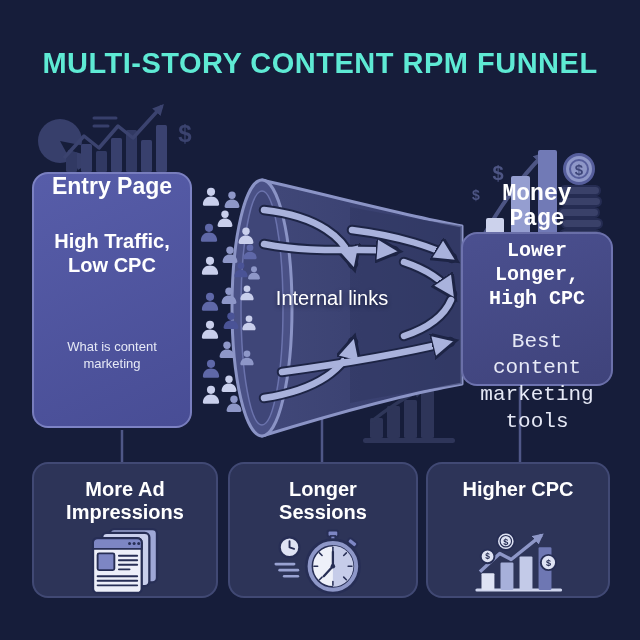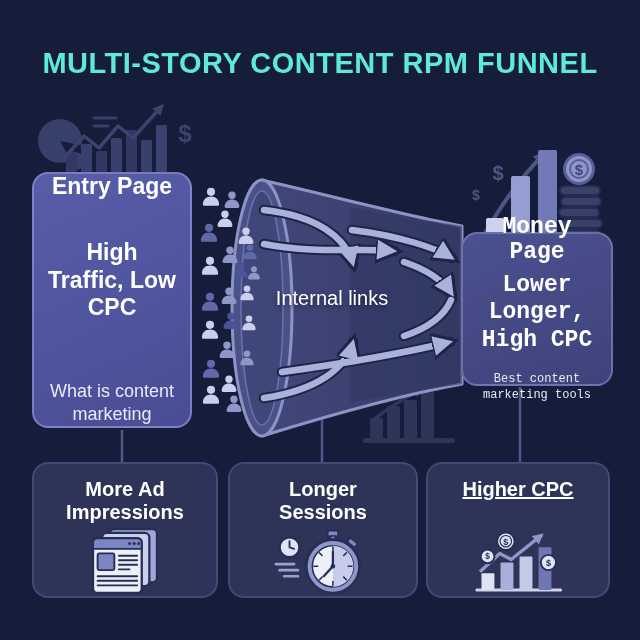--- a/index.html
+++ b/index.html
@@ -5,35 +5,35 @@
   html,body{margin:0;padding:0;background:#161d3a;}
   #canvas{position:relative;width:640px;height:640px;background:#161d3a;overflow:hidden;
           font-family:"Liberation Sans",sans-serif;color:#ffffff;}
   svg{display:block;}
   svg text{font-family:"Liberation Sans",sans-serif;font-weight:bold;}
   #bg-svg{position:absolute;left:0;top:0;z-index:1;}
   #title{position:absolute;top:47px;left:0;width:100%;text-align:center;z-index:3;
          font-size:29px;font-weight:800;letter-spacing:.5px;color:#5eead4;}
   .card{position:absolute;z-index:2;border-radius:16px;box-sizing:border-box;
         display:flex;flex-direction:column;align-items:center;text-align:center;}
-  #entry-card{left:32px;top:172px;width:160px;height:256px;justify-content:space-between;padding:0 12px;
-              background:linear-gradient(155deg,#575da9,#484d95);border:2px solid rgba(158,164,220,.55);}
+  #entry-card{left:32px;top:172px;width:160px;height:256px;justify-content:flex-start;padding:0 12px;
+              background:linear-gradient(155deg,#575da9,#484d95);border:2px solid rgba(158,164,220,.55);gap:24px;}
   #money-card{left:461px;top:232px;width:152px;height:154px;justify-content:center;padding:0 6px;
               background:linear-gradient(160deg,#4b5090,#3f437b);border:2px solid rgba(148,154,212,.5);font-family:Liberation Mono, monospace;}
   .card-heading{font-size:23px;font-weight:bold;margin:0;line-height:1.1;}
-  .card-sub{font-size:23px;font-weight:bold;line-height:1.2;margin-top:6px;}
-  .card-example{font-size:18px;font-weight:400;line-height:1.28;margin-top:24px;color:#e6e9f6;}
-  #money-card .card-example{font-size:12px;margin-top:18px;}
+  .card-sub{font-size:20px;font-weight:bold;line-height:1.2;margin-top:6px;}
+  .card-example{font-size:13px;font-weight:400;line-height:1.28;margin-top:38px;color:#e6e9f6;}
+  #money-card .card-example{font-size:21px;margin-top:18px;}
   #internal-links{position:absolute;left:250px;top:287px;width:164px;z-index:3;text-align:center;
                   font-size:20px;font-weight:normal;color:#ffffff;text-shadow:0 2px 4px rgba(10,14,35,.6);}
   .benefit-card{top:462px;height:136px;background:#2d3458;border:2px solid rgba(95,105,160,.4);
                 border-radius:16px;padding-top:14px;}
   #benefit-0{left:32px;width:186px;}
   #benefit-1{left:228px;width:190px;}
-  #benefit-2{left:426px;width:184px;text-decoration:underline;}
+  #benefit-2{left:426px;width:184px;}
   .benefit-label{font-size:20px;font-weight:bold;line-height:1.15;min-height:48px;width:100%;
                  box-sizing:border-box;display:flex;align-items:flex-start;justify-content:center;padding:0 18px;}
   .benefit-icon{margin-top:0px;}
 </style>
 </head>
 <body>
 
 <div id="canvas">
 
   <svg id="bg-svg" width="640" height="640" viewBox="0 0 640 640">

